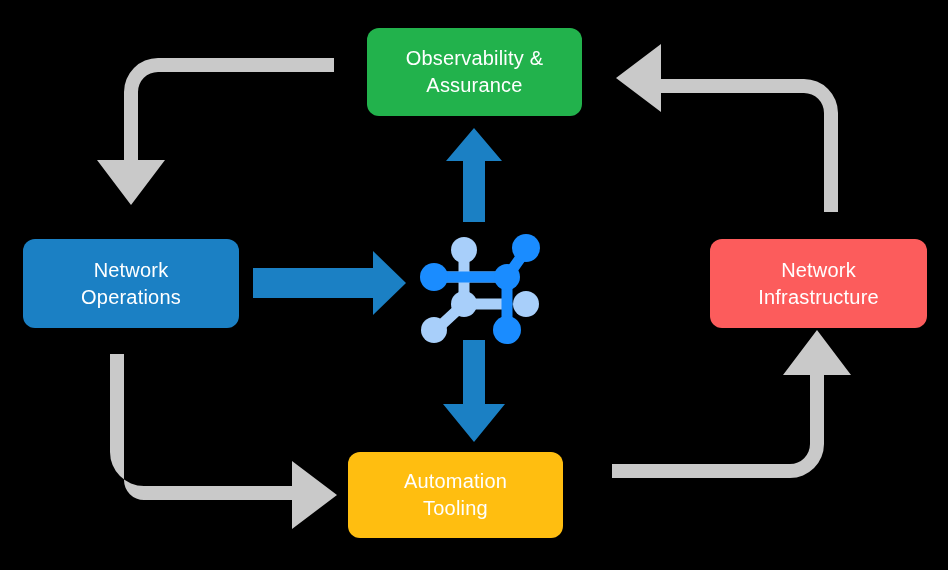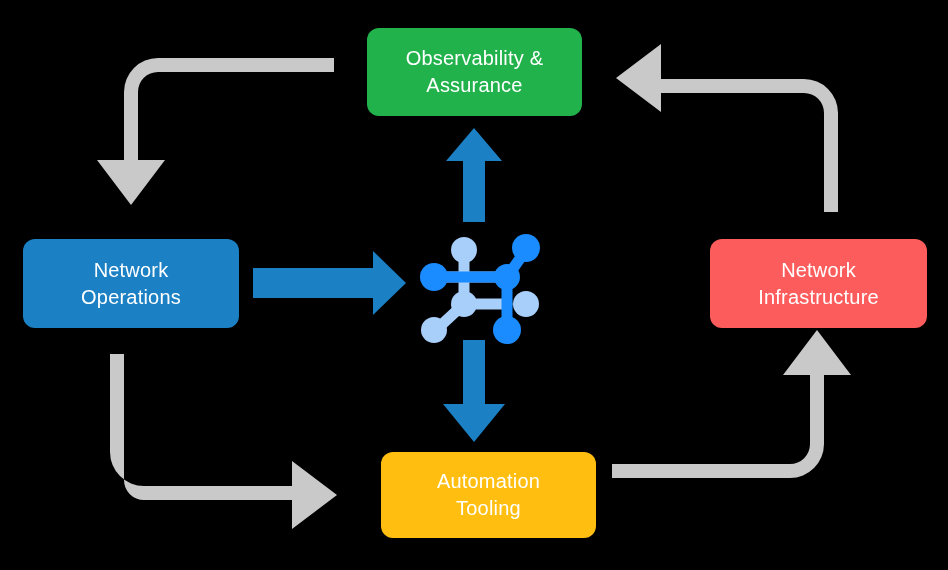--- a/index.html
+++ b/index.html
@@ -59,21 +59,21 @@
     background: #1B80C4;
   }
   #box-infrastructure {
     left: 710px;
     top: 239px;
     width: 217px;
     height: 89px;
     background: #FC5C5C;
   }
   #box-automation {
-    left: 381px;
+    left: 348px;
     top: 452px;
     width: 215px;
     height: 86px;
     background: #FFBE10;
   }
   #center-icon {
     position: absolute;
     left: 416px;
     top: 220px;
     width: 124px;

